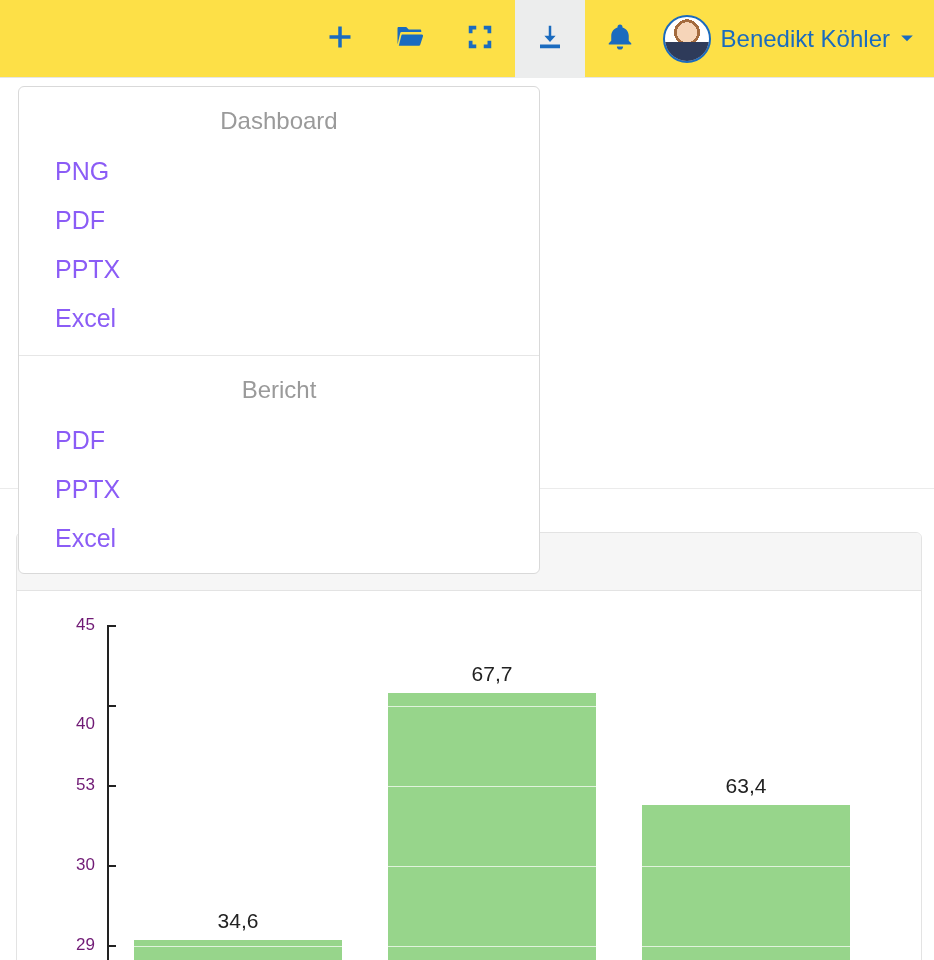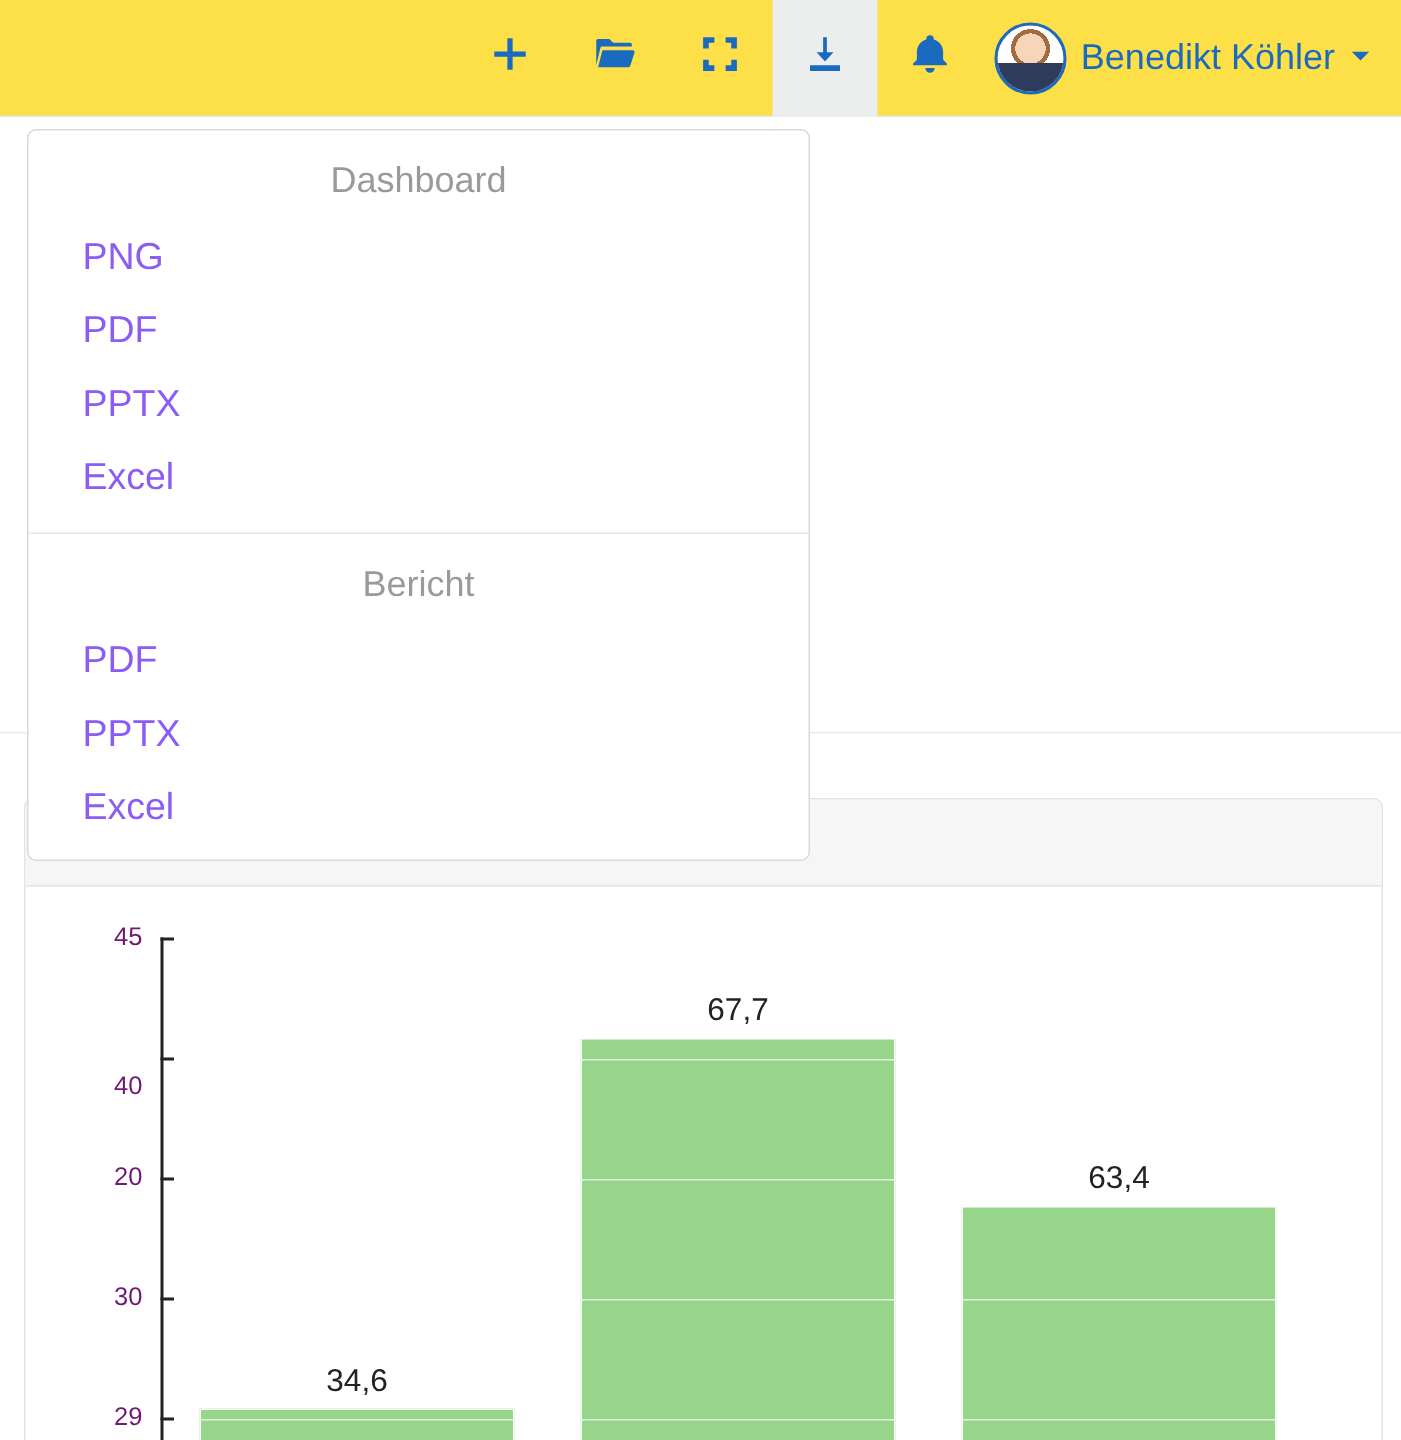--- a/index.html
+++ b/index.html
@@ -235,21 +235,21 @@
   <div class="dd-item">PPTX</div>
   <div class="dd-item">Excel</div>
 </div>
 
 <div class="card">
   <div class="card-header"></div>
   <div class="chart-wrap" style="height: 360px;">
     <div class="y-axis">
         <div class="y-tick-label" style="top: 320px;">29</div>
         <div class="y-tick-label" style="top: 240px;">30</div>
-        <div class="y-tick-label" style="top: 160px;">20</div>
+        <div class="y-tick-label" style="top: 160px;">53</div>
         <div class="y-tick-label" style="top: 84px; margin-top: 15px;">40</div>
         <div class="y-tick-label" style="top: 0px;">45</div>
       </div>
     <div class="y-axis-line"></div>
     <div class="bars">
         <div class="bar" style="width: 210px; left: 0px; top: 313.6px; height: 246.4px; background: rgb(151, 213, 139);">
           <div class="grid" style="top: 6.4px;"></div>
         </div>
         <div class="bar-label" style="left: 105px; top: 313.6px;">34,6</div>
         <div class="bar" style="width: 210px; left: 254px; top: 67.2px; height: 492.8px; background: rgb(151, 213, 139);">

